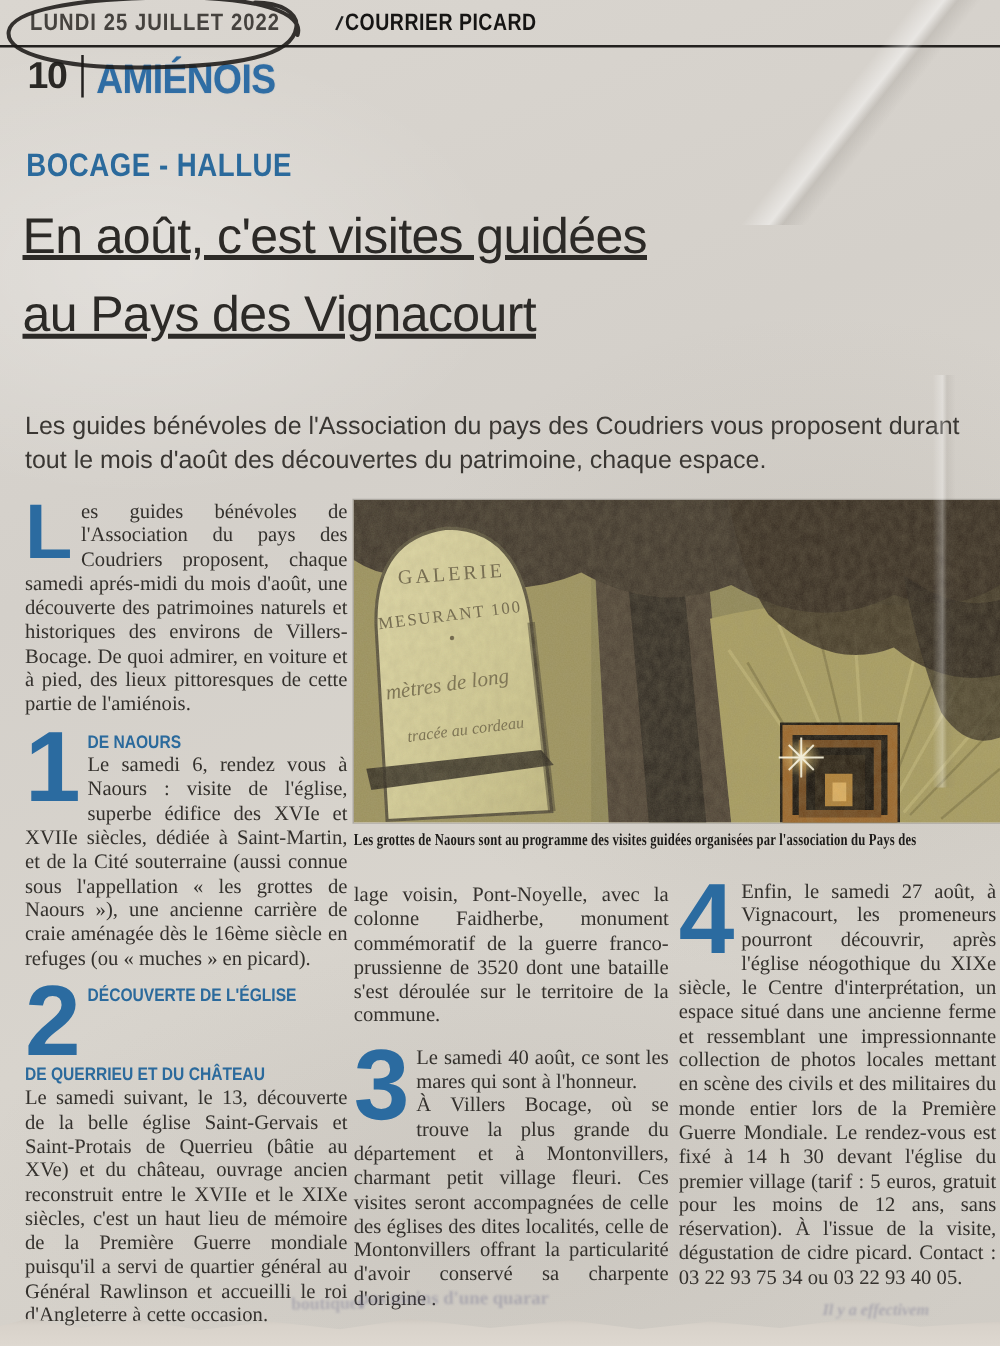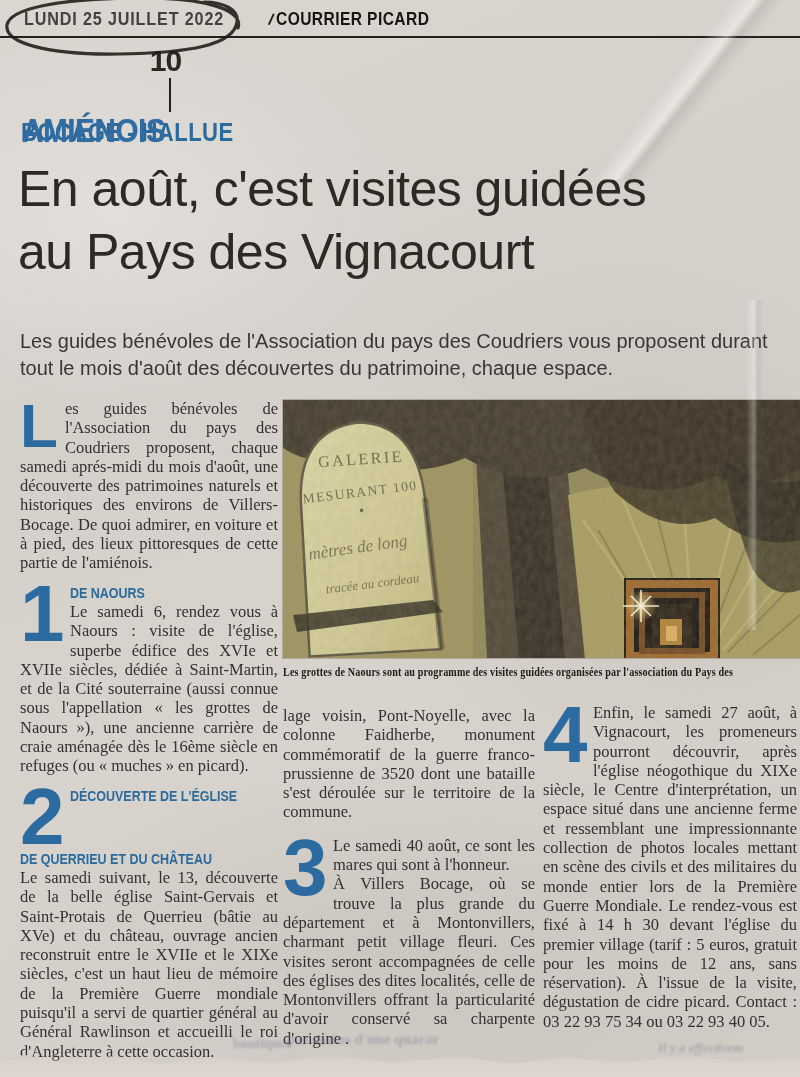--- a/index.html
+++ b/index.html
@@ -14,27 +14,27 @@
     color:#35322e;
   }
   .cond{display:inline-block;transform:scaleX(.85);transform-origin:0 50%;white-space:nowrap;}
   
   .mast{position:absolute;left:24px;top:8px;z-index:3;}
   .mast .date{font-size:19px;font-weight:bold;letter-spacing:1px;color:#45423e;}
   .mast .slash{display:inline-block;transform:rotate(14deg);font-weight:bold;color:#222;margin:0 2px 0 10px;}
   .mast .pname{font-size:19px;font-weight:bold;letter-spacing:.5px;color:#161514;transform:scaleX(.82);}
   .mast-rule{position:absolute;left:0;top:36px;width:800px;height:2px;background:#23211f;z-index:2;}
   .pen-circle{position:absolute;left:-6px;top:-12px;z-index:4;pointer-events:none;}
-  .secrow{position:absolute;left:22px;top:44px;z-index:3;display:flex;align-items:flex-end;flex-direction:column;}
+  .secrow{position:absolute;left:22px;top:44px;z-index:3;display:flex;align-items:flex-start;}
   .pageno{font-size:30px;font-weight:bold;color:#2a2825;letter-spacing:-1px;}
   .vbar{width:2px;height:34px;background:#23211f;margin:0 10px 0 12px;}
   .secname{font-size:33px;font-weight:bold;color:#2f6da4;letter-spacing:-.5px;transform:scaleX(.9);transform-origin:0 50%;display:inline-block;text-shadow:0 0 1px rgba(30,80,130,.4);}
   
   .kicker{position:absolute;left:21px;top:117px;font-size:26px;font-weight:bold;color:#2b6a9c;letter-spacing:.5px;transform:scaleX(.85);transform-origin:0 0;white-space:nowrap;}
-  .headline{position:absolute;left:18px;top:158px;margin:0;font-weight:300;font-size:50px;line-height:63px;color:#2c2a27;letter-spacing:-.5px;white-space:nowrap;}
+  .headline{position:absolute;left:18px;top:158px;margin:0;font-weight:300;font-size:40px;line-height:63px;color:#2c2a27;letter-spacing:-.5px;white-space:nowrap;text-decoration:underline;}
   .headline div{height:63px;}
   .standfirst{position:absolute;left:20px;top:328px;width:768px;font-size:20px;line-height:27px;color:#3a3733;font-weight:500;}
   
   .col{position:absolute;text-align:justify;font-family:"Liberation Serif",serif;font-size:16.5px;line-height:19.3px;color:#34312d;}
   .col-left{left:20px;top:399px;width:258px;}
   .col-mid{left:283px;top:706px;width:252px;}
   .col-right{left:543px;top:703px;width:254px;}
   .col p{margin:0;}
   .dropcap{float:left;color:#2b6ba0;font-family:"Liberation Sans",sans-serif;font-weight:bold;font-size:62px;line-height:50px;height:54px;padding:2px 7px 0 0;}
   .sec{margin-top:9px;}

